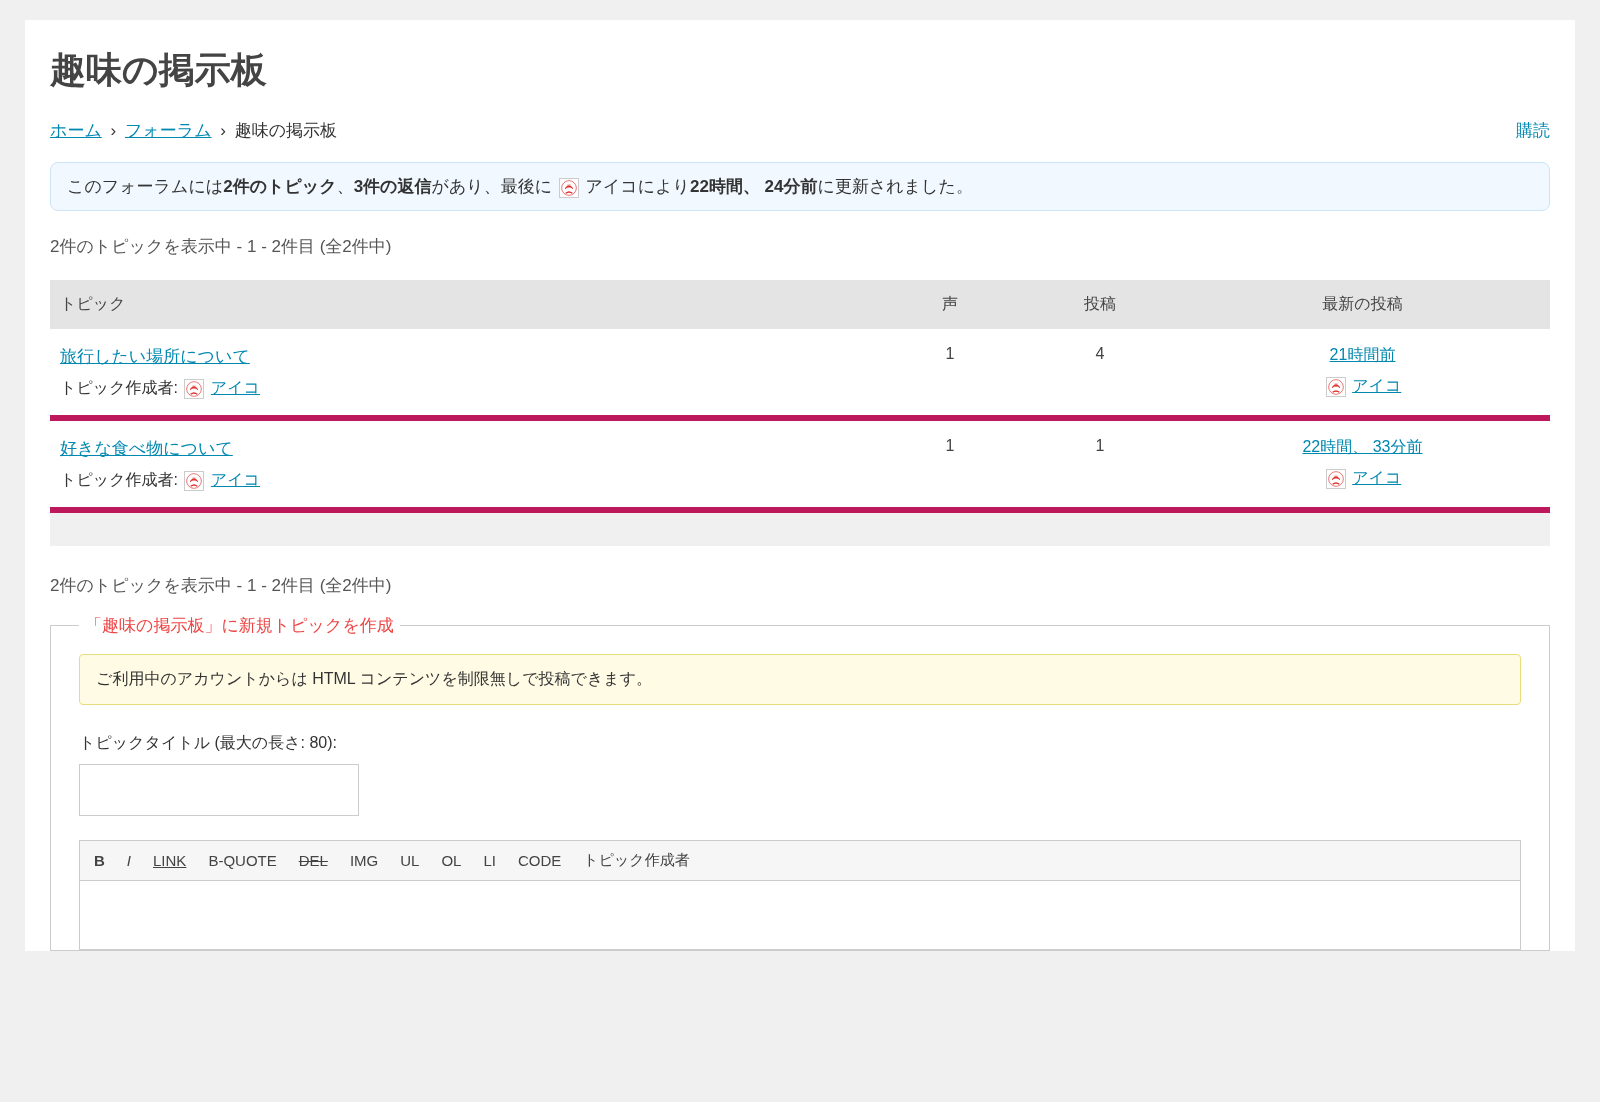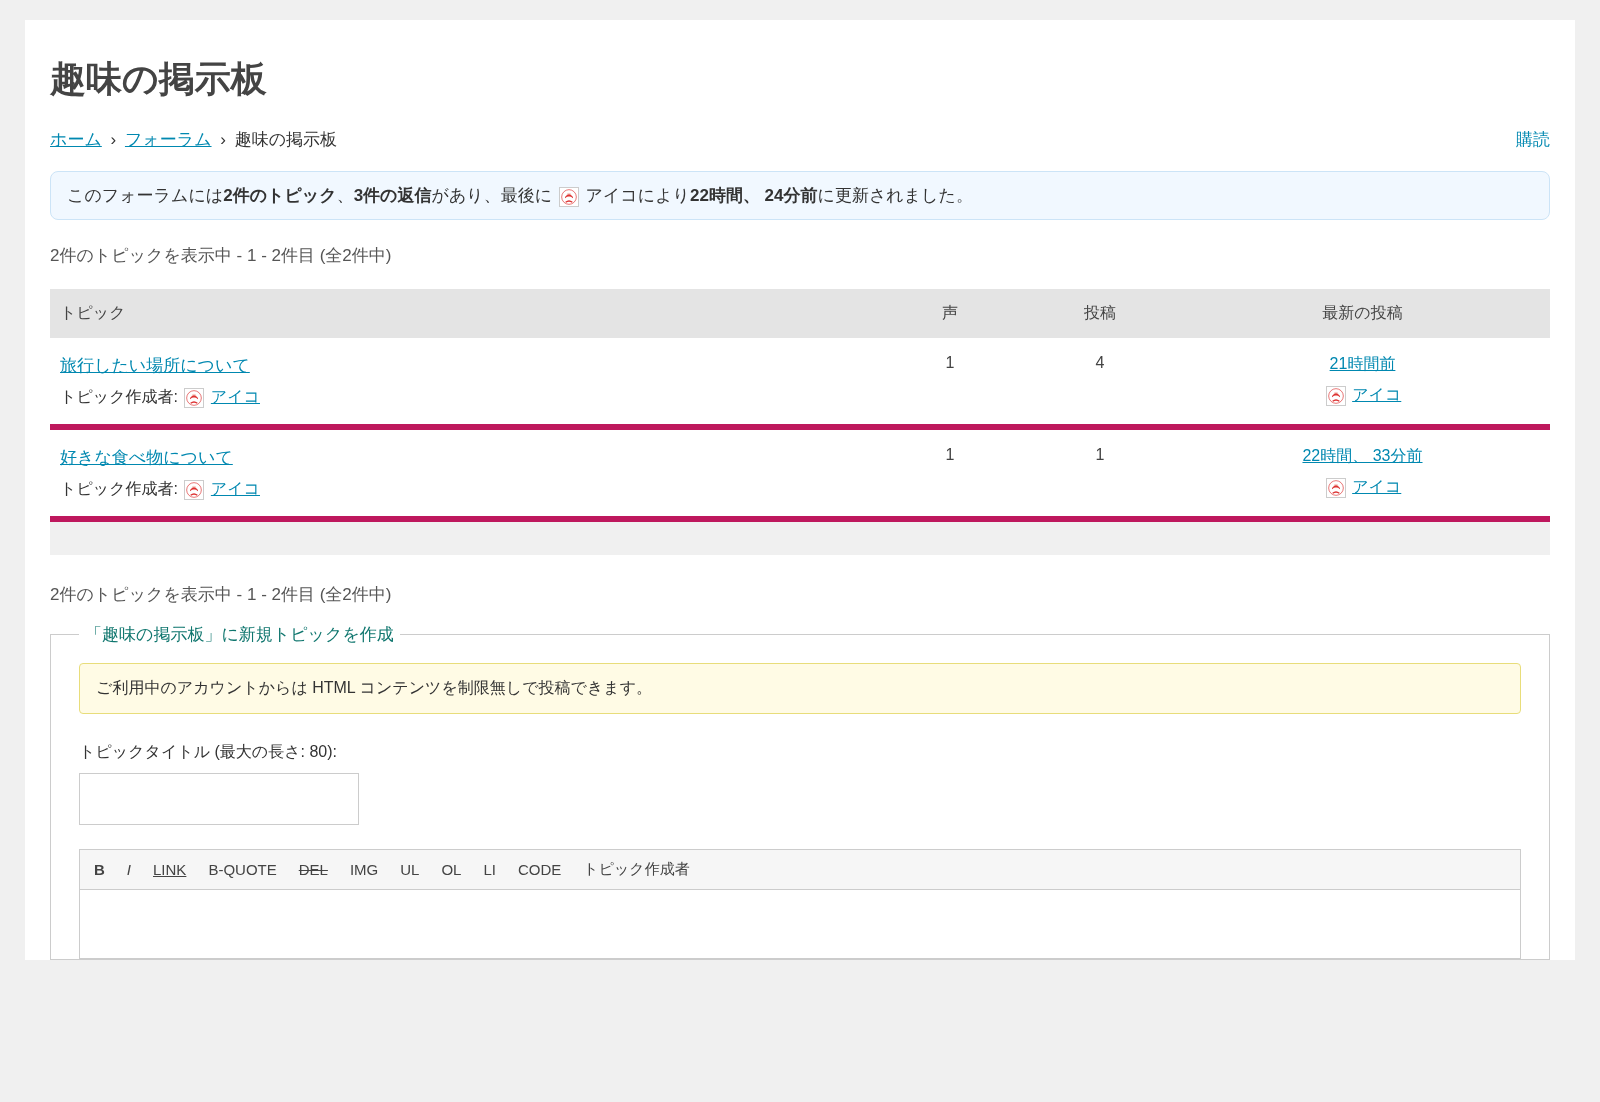--- a/index.html
+++ b/index.html
@@ -9,21 +9,21 @@
     }
     body {
       font-family: -apple-system, BlinkMacSystemFont, "Hiragino Sans", "Hiragino Kaku Gothic ProN", Meiryo, sans-serif;
       background: #f0f0f0;
       color: #333;
       font-size: 16px;
     }
     .container {
       background: #fff;
       margin: 20px 25px 0;
-      padding: 35px 25px 0;
+      padding: 26px 25px 0;
     }
     .page-title {
       font-size: 36px;
       font-weight: 700;
       color: #444;
       margin-bottom: 24px;
     }
     .breadcrumb-row {
       display: flex;
       justify-content: space-between;
@@ -136,21 +136,21 @@
       margin-top: 28px;
       margin-bottom: 28px;
     }
     .fieldset {
       border: 1px solid #ccc;
       padding: 28px 28px 0;
       position: relative;
     }
     .legend {
       font-size: 17px;
-      color: #0f766e;
+      color: #ef4444;
       padding: 0 6px;
       position: absolute;
       top: -12px;
       left: 28px;
       background: #fff;
     }
     .warning-box {
       background: #fffbe5;
       border: 1px solid #e8dd7a;
       border-radius: 4px;

